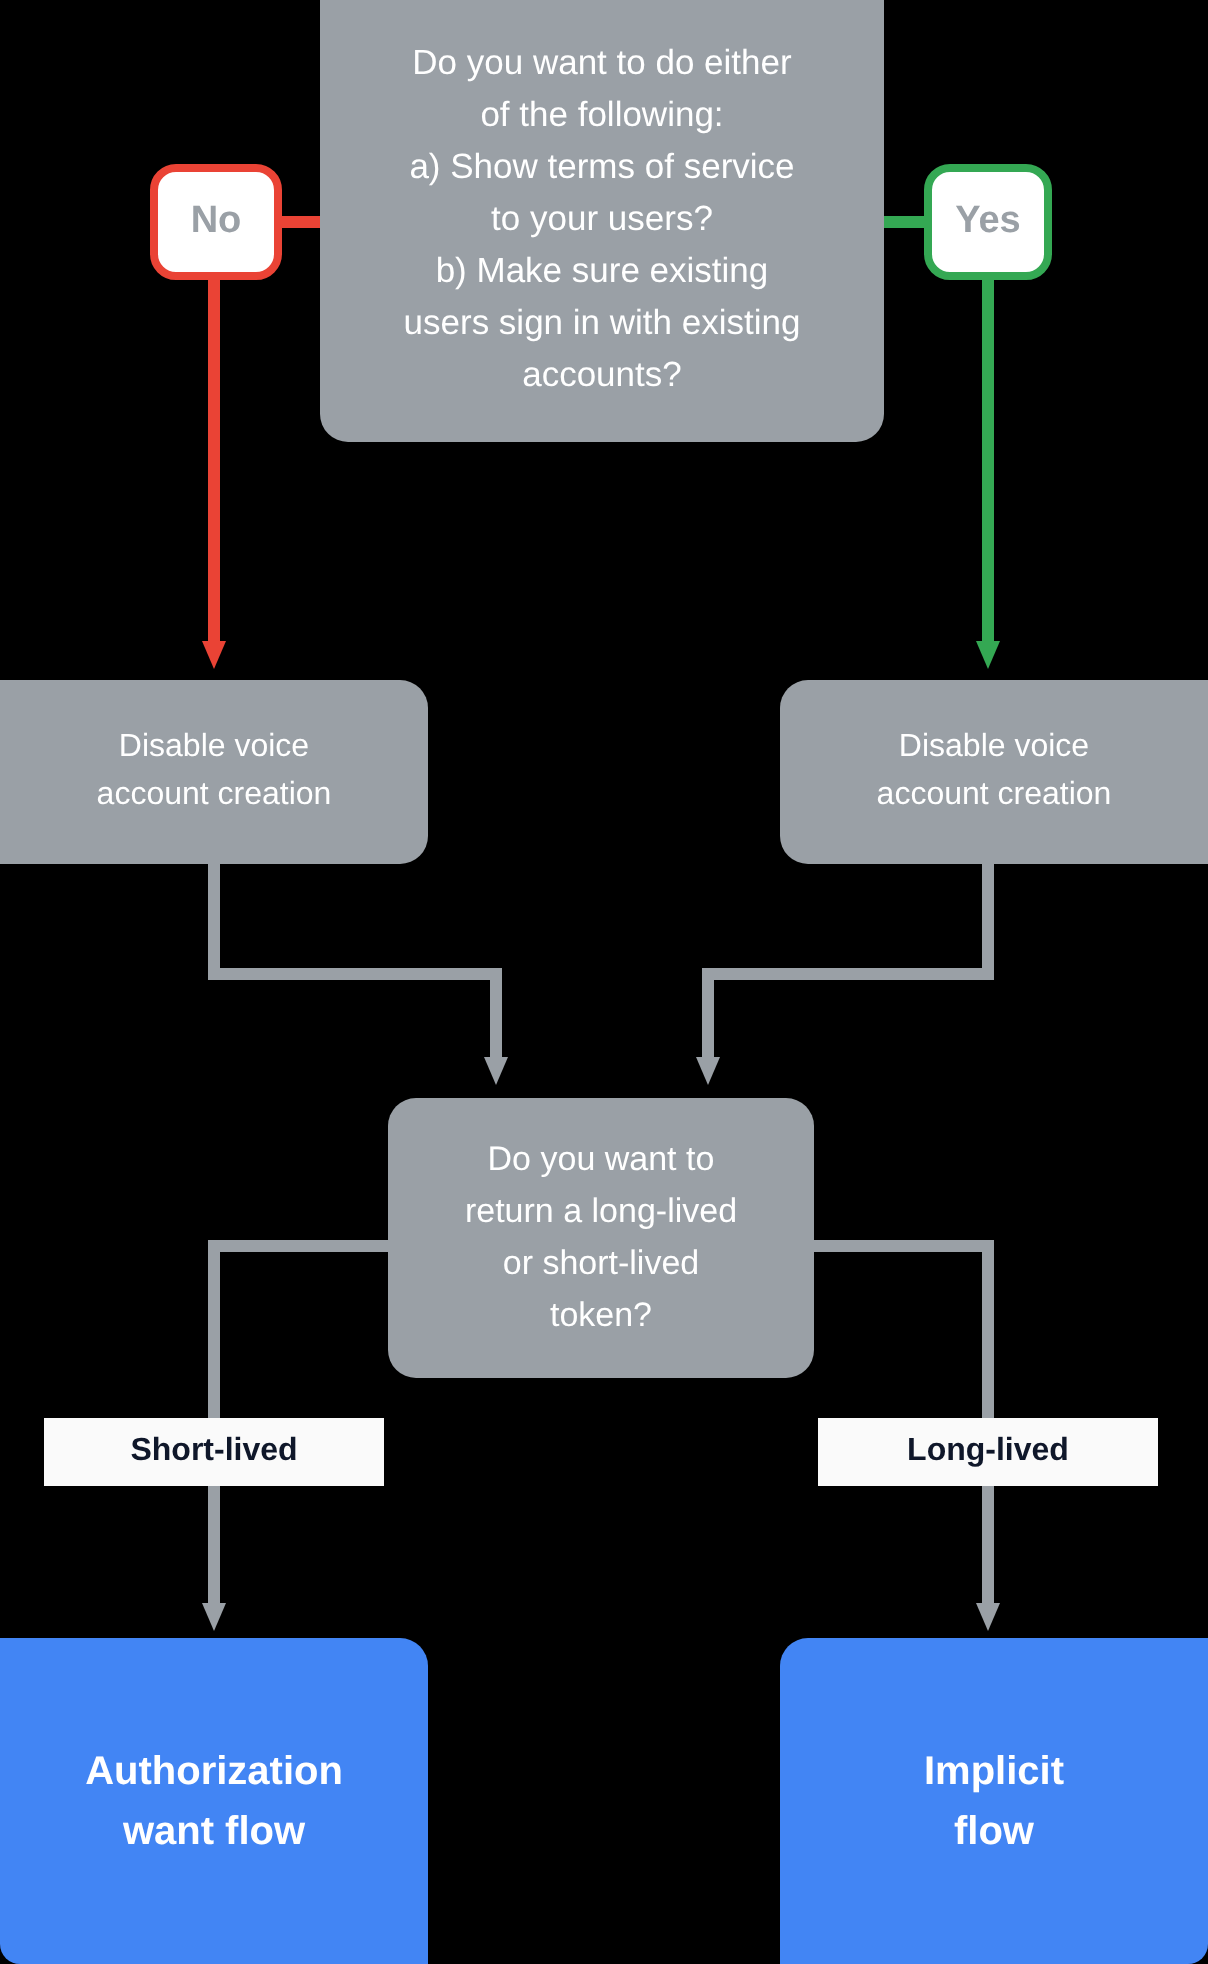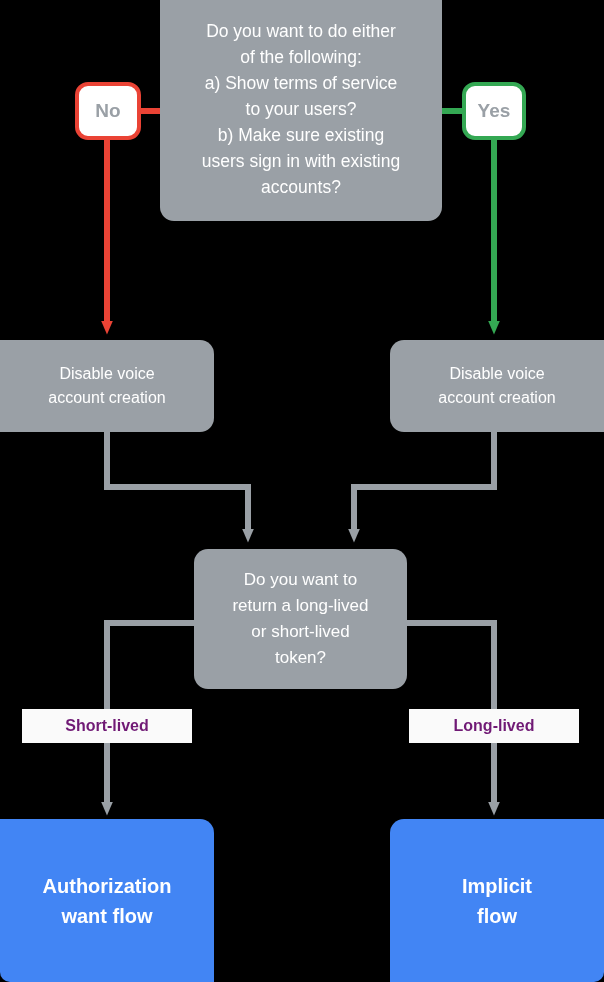--- a/index.html
+++ b/index.html
@@ -117,21 +117,21 @@
   }
 
   
   .edge-label {
     position: absolute;
     box-sizing: border-box;
     display: flex;
     align-items: center;
     justify-content: center;
     background: #fafafa;
-    color: #701a75;
+    color: #0f172a;
     font-size: 16px;
     font-weight: bold;
     z-index: 6;
   }
   #label-short {
     left: 22px;
     top: 709px;
     width: 170px;
     height: 34px;
   }

